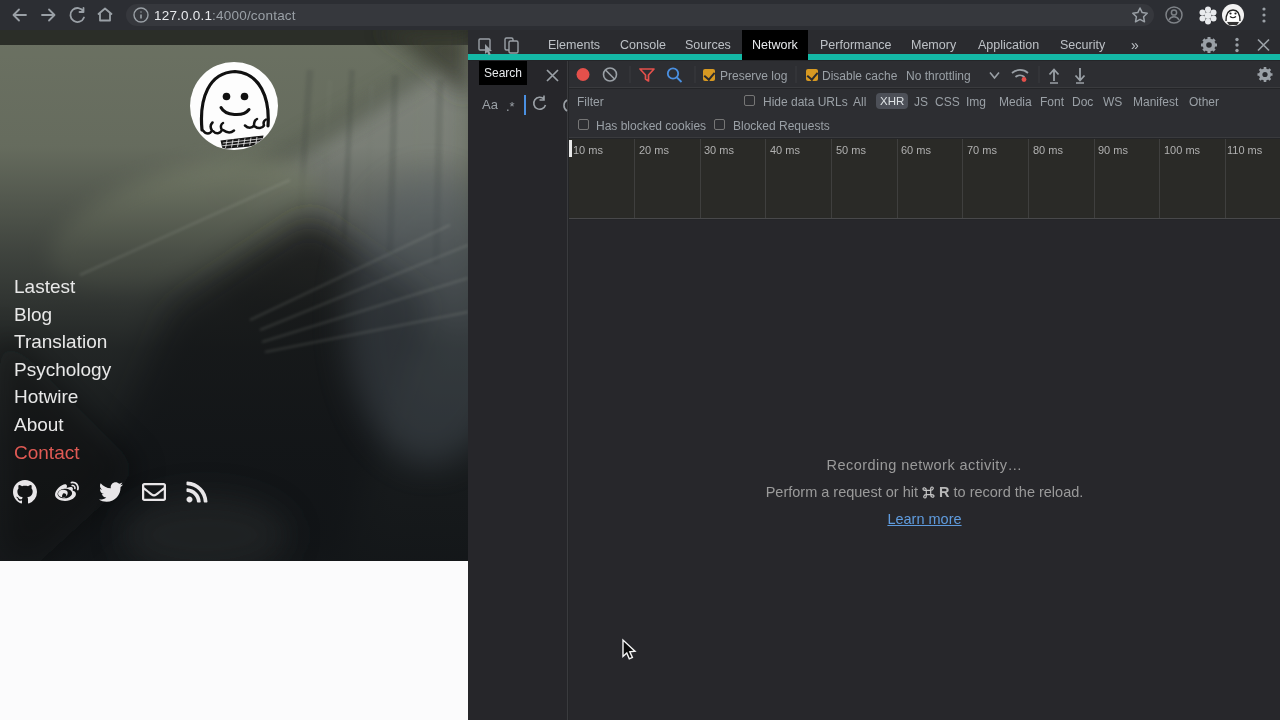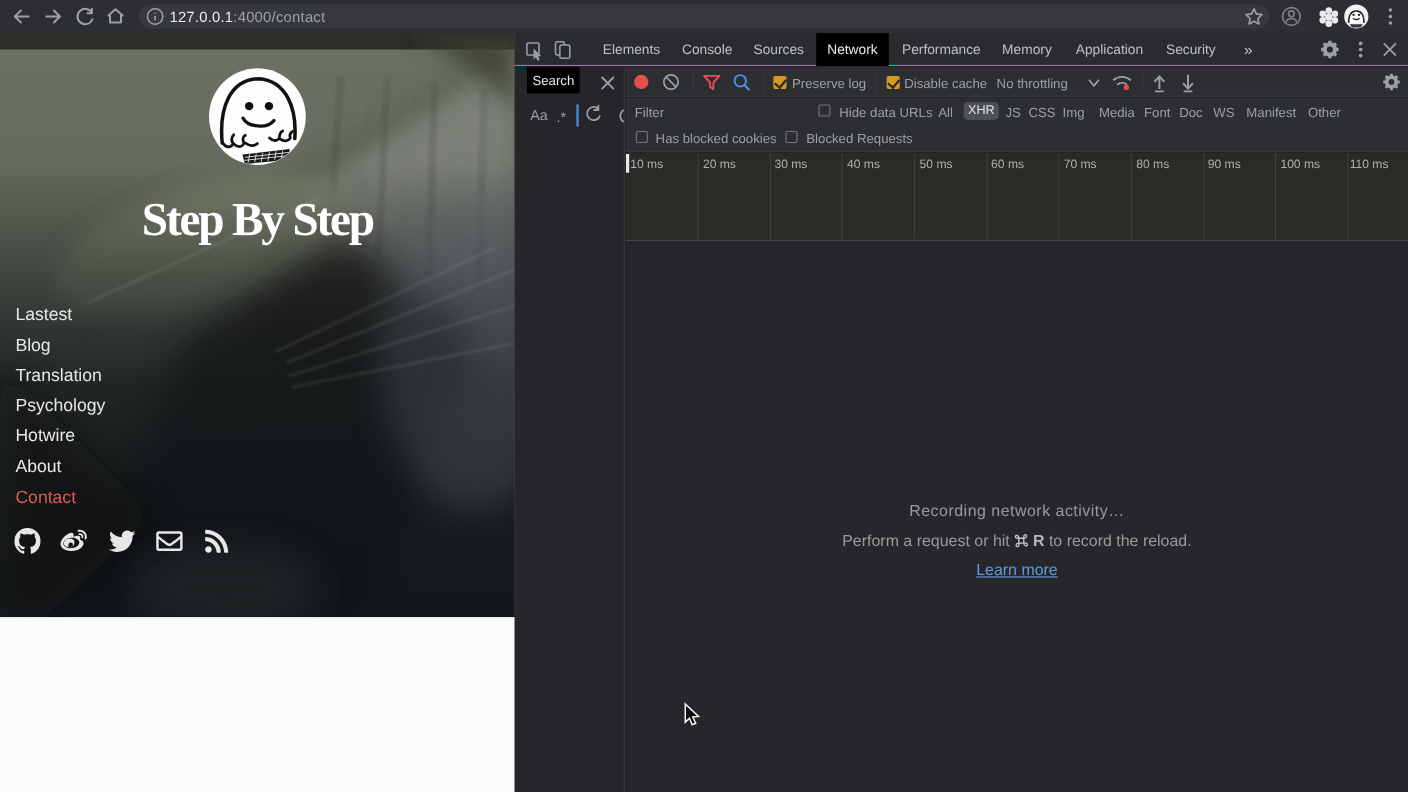--- a/index.html
+++ b/index.html
@@ -14,30 +14,30 @@
   #urltext span { color:#9aa0a6; }
   
   #site { position:absolute; left:0; top:30px; width:468px; height:690px; background:#fbfbfc; }
   #hero { position:absolute; left:0; top:0; width:468px; height:531px; overflow:hidden; background:#2a2d2c; }
   #hero svg.bg { position:absolute; left:0; top:0; }
   #logo { position:absolute; left:189px; top:31px; }
   #sitetitle { position:absolute; left:0; top:146px; width:468px; text-align:center;
     font-family:"Liberation Serif", serif; font-weight:bold; font-size:43px; letter-spacing:-2px; color:#fff; }
   #subtitle { position:absolute; left:12px; top:201px; width:456px;
     font-size:15.5px; color:#d2d2d2; letter-spacing:.35px; }
-  #nav { position:absolute; left:14px; top:243px; font-size:16px; color:#e8e8e8; }
+  #nav { position:absolute; left:14px; top:243px; font-size:19px; color:#e8e8e8; }
   #nav div { height:27.6px; line-height:27.6px; }
   #nav .active { color:#e05a54; }
   #social { position:absolute; left:13px; top:450px; }
   #social svg { margin-right:13px; vertical-align:top; }
   #content { position:absolute; left:0; top:531px; width:468px; height:159px; background:#fbfbfc; }
   #redmsg { position:absolute; left:57px; top:54px; font-size:14.5px; color:#cf4f4c; }
   
   #devtools { position:absolute; left:468px; top:30px; width:812px; height:690px; background:#242528; }
-  #tabbar { position:absolute; left:0; top:0; width:812px; height:30px; background:#2a2b2f; border-bottom:1px solid #14b8a6;}
+  #tabbar { position:absolute; left:0; top:0; width:812px; height:30px; background:#2a2b2f; border-bottom:6px solid #14b8a6;}
   .tab { position:absolute; top:0; height:30px; line-height:30px; font-size:12.5px; color:#bdc1c6; }
   .tab.sel { background:#000; color:#e8eaed; padding:0 10px; }
   
   #searchpanel { position:absolute; left:0; top:31px; width:100px; height:659px; background:#26262a; border-right:1px solid #3a3b3e; }
   #searchtab { position:absolute; left:11px; top:0px; height:24px; line-height:24px; padding:0 5px; background:#000; color:#e8eaed; font-size:12px; }
   
   #network { position:absolute; left:101px; top:31px; width:840px; height:659px; background:#242528; }
   .toolrow { position:absolute; left:0; width:711px; background:#2d2e32; }
   #row2 { top:0; height:27px; border-bottom:1px solid #3a3b3e; }
   #row3 { top:28px; height:25px; }
@@ -184,21 +184,20 @@
       <path d="M14 69.5 c3 4 7 4 9 0 c-2 -3 -1.5 -6 .5 -8 M24 70 c3 3.5 7 3 9 -1 c-2 -3 -1 -6 1 -7 M34 69 c4 3 8 3 11 .5
                M56 64.5 c3 3 7 3 9 0 c0 -3 1 -5.5 3 -6.5 M66 65.5 c3 2.5 7 2 9 -1 c-1 -3 0 -5 2 -6" fill="none" stroke="#111" stroke-width="2.5" stroke-linecap="round" stroke-linejoin="round"></path>
       <path d="M31.5 79.5 L74.5 74.5 L72.5 84.5 L33.5 88 Z" fill="#161616"></path>
       <g stroke="#eee" stroke-width=".8">
         <path d="M33.8 82 L73.6 77.6 M33.2 84.8 L73 80.5"></path>
         <path d="M38 79 l-1.5 8 M44 78.5 l-1.5 8 M50 78 l-1.5 8 M56 77.3 l-1.5 8 M62 76.6 l-1.3 7.6 M68 76 l-1.3 7.6"></path>
       </g>
       </g>
     </svg>
   </div>
-  <div id="sitetitle">Step By Step</div>
   <div id="nav">
     <div>Lastest</div>
       <div>Blog</div>
       <div>Translation</div>
       <div>Psychology</div>
     <div>Hotwire</div>
       <div>About</div>
       <div class="active">Contact</div>
   </div>
   <div id="social">

